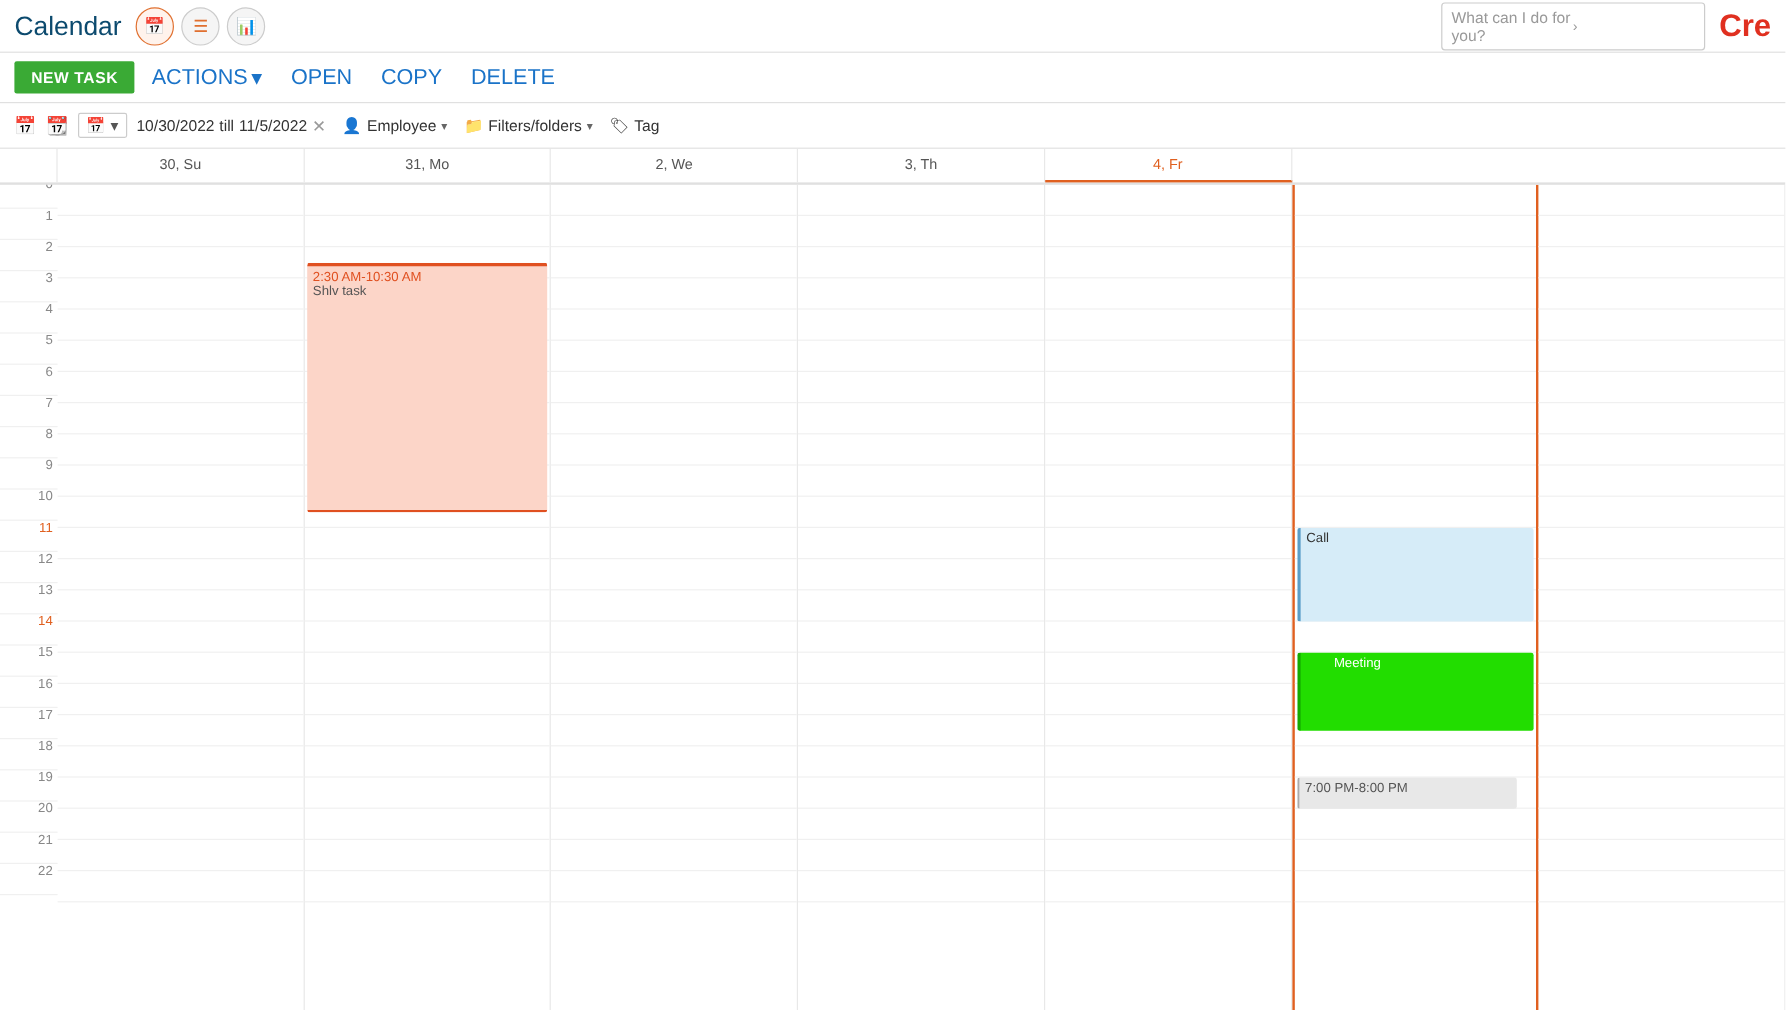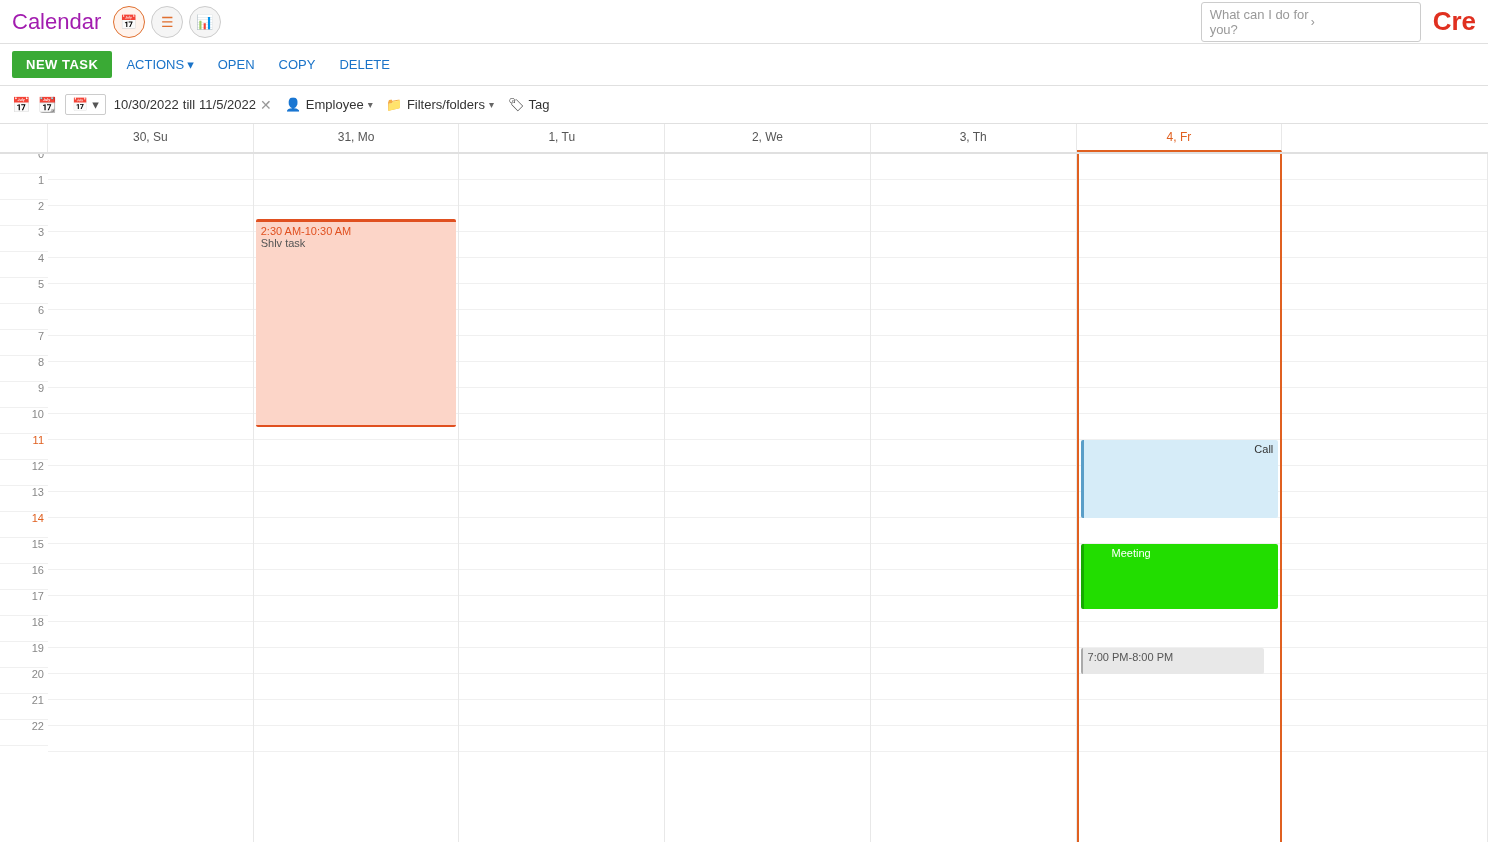--- a/index.html
+++ b/index.html
@@ -9,21 +9,21 @@
     .top-bar {
       display: flex;
       align-items: center;
       padding: 6px 12px;
       border-bottom: 1px solid #e0e0e0;
       height: 44px;
     }
     .app-title {
       font-size: 22px;
       font-weight: 300;
-      color: #a21caf;
+      color: #0c4a6e;
       margin-right: 12px;
     }
     .view-icons {
       display: flex;
       gap: 6px;
       margin-right: auto;
     }
     .view-icon-btn {
       width: 32px; height: 32px;
       border-radius: 50%;
@@ -75,21 +75,21 @@
       font-size: 13px;
       font-weight: bold;
       cursor: pointer;
       border-radius: 2px;
       letter-spacing: 0.5px;
     }
     .btn-text {
       background: none;
       border: none;
       color: #1a73c8;
-      font-size: 13px;
+      font-size: 18px;
       cursor: pointer;
       padding: 6px 10px;
       font-weight: 500;
       display: flex; align-items: center; gap: 3px;
     }
 
     
     .filter-bar {
       display: flex;
       align-items: center;
@@ -273,21 +273,20 @@
     <span>Tag</span>
   </div>
 </div>
 
 <div class="calendar-wrapper">
 
   <div class="day-headers">
     <div class="day-header-spacer"></div>
     <div class="day-header">30, Su</div>
     <div class="day-header">31, Mo</div>
-    <div class="day-header">1, Tu</div>
     <div class="day-header">2, We</div>
     <div class="day-header">3, Th</div>
     <div class="day-header today">4, Fr</div>
   </div>
 
   <div class="calendar-body">
 
     <div class="time-col">
       <div class="time-slot">0</div>
       <div class="time-slot">1</div>
@@ -469,21 +468,21 @@
           <div class="day-cell"></div>
           <div class="day-cell"></div>
           <div class="day-cell"></div>
           <div class="day-cell"></div>
           <div class="day-cell"></div>
           <div class="day-cell"></div>
           <div class="day-cell"></div>
           <div class="day-cell"></div>
           <div class="day-cell"></div>
 
-        <div class="event event-call" style="top: calc(11 * 26px); height: calc(3 * 26px); text-align: right;">
+        <div class="event event-call" style="top: calc(11 * 26px); height: calc(3 * 26px);">
           <div>Call</div>
         </div>
 
         <div class="event event-meeting" style="top: calc(15 * 26px); height: calc(2.5 * 26px); background: #22dd00; border-left: 3px solid #15aa00;">
           <div>Meeting</div>
         </div>
 
         <div class="event" style="top: calc(19 * 26px); height: calc(1 * 26px); background: #e8e8e8; border-left: 2px solid #aaa; color: #555; font-size:11px; left:2px; right:16px; padding:3px 5px;">
           <div>7:00 PM-8:00 PM</div>
         </div>

